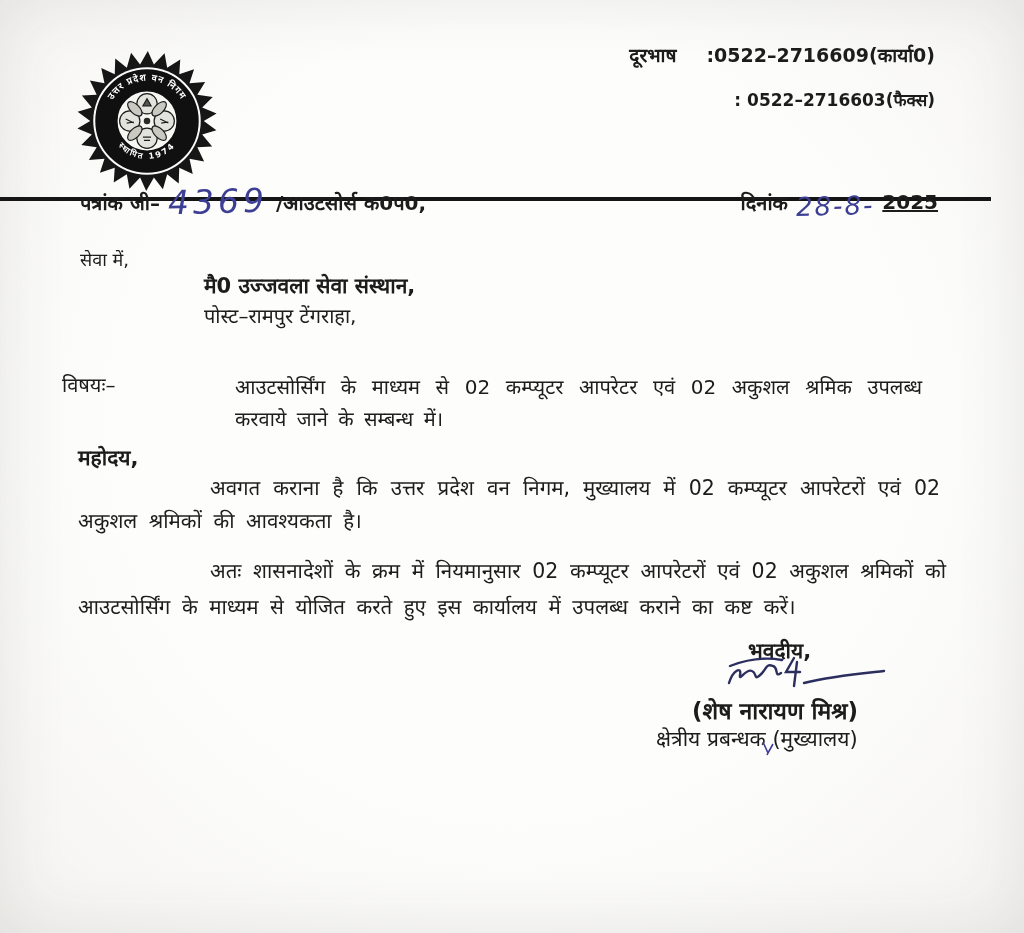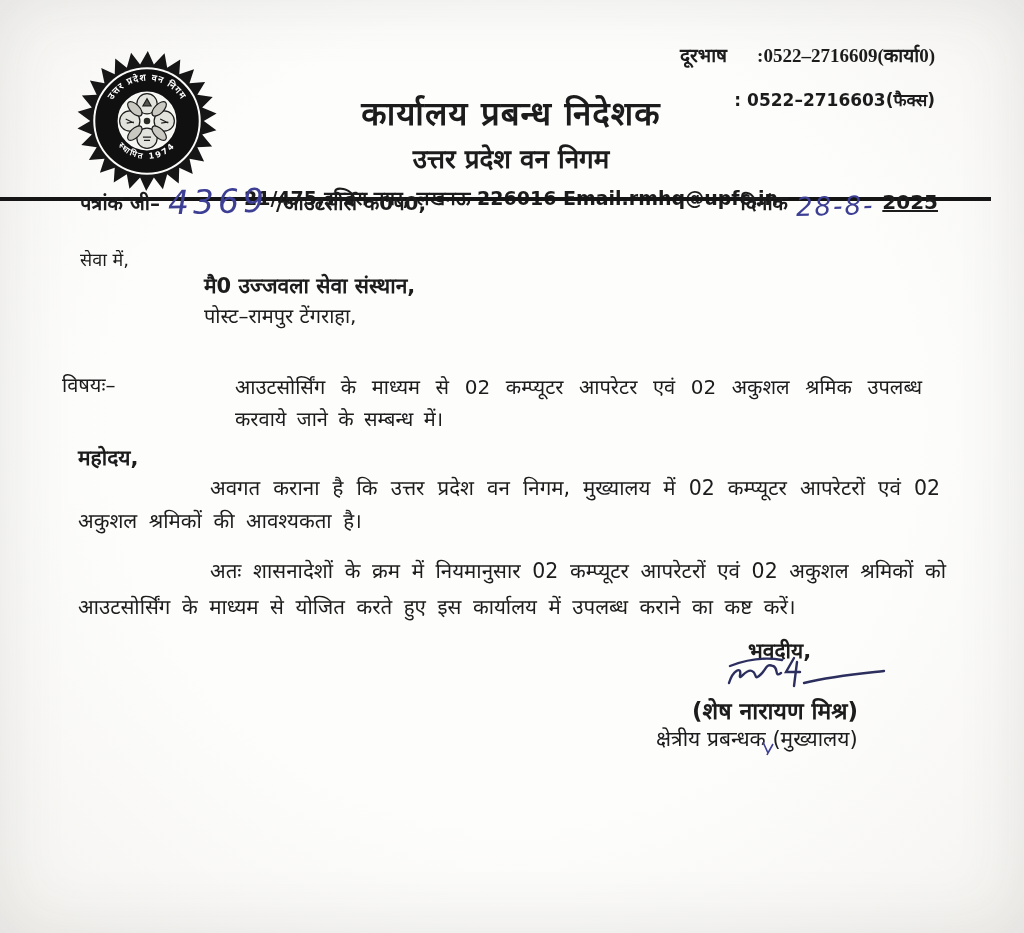--- a/index.html
+++ b/index.html
@@ -10,21 +10,21 @@
     margin:0 auto;
     background:radial-gradient(ellipse at 50% 45%, #fdfdfc 55%, #f4f3f0 100%);
     box-shadow: inset 0 0 70px rgba(60,60,55,0.10);
     font-family:"DejaVu Sans","Liberation Sans",sans-serif;
     color:#1c1c1c;
     overflow:hidden;
   }
   
   .logo { position:absolute; left:76px; top:50px; width:142px; height:142px; }
   .phones { position:absolute; right:89px; top:42px; text-align:right; font-weight:bold; }
-  .phone-row1 { display:flex; gap:30px; font-size:19px; justify-content:flex-end;font-family:Liberation Serif, serif; }
+  .phone-row1 { display:flex; gap:30px; font-size:19px; justify-content:flex-end; }
   .phone-row2 { margin-top:20px; font-size:17px; }
   .header-center { position:absolute; left:230px; top:90px; width:562px; text-align:center; }
   .office-title { font-size:33px; font-weight:bold; letter-spacing:1px; }
   .org-name   { font-size:26px; font-weight:bold; margin-top:5px; }
   .address    { font-size:19px; font-weight:bold; margin-top:9px; white-space:nowrap; }
   .rule { position:absolute; left:0; top:197px; width:991px; height:4px; background:#151515; }
 
   
   .ref-row { position:absolute; left:80px; top:189px; width:858px;
              display:flex; justify-content:space-between; align-items:flex-start;
@@ -96,25 +96,20 @@
   </div>
 
   <div class="phones">
     <div class="phone-row1">
       <span>दूरभाष</span>
       <span>:0522–2716609(कार्या0)</span>
     </div>
     <div class="phone-row2">: 0522–2716603(फैक्स)</div>
   </div>
 
-  <div class="header-center">
-    <div class="office-title">कार्यालय प्रबन्ध निदेशक</div>
-    <div class="org-name">उत्तर प्रदेश वन निगम</div>
-    <div class="address">21/475,इन्दिरा नगर, लखनऊ 226016 Email.rmhq@upfc.in</div>
-  </div>
 
   <div class="rule"></div>
 
   <div class="ref-row">
     <div class="ref-left">
       <span>पत्रांक जी–</span>
       <span class="hw">4369</span>
       <span>/आउटसोर्स क0प0,</span>
     </div>
     <div class="ref-right">

